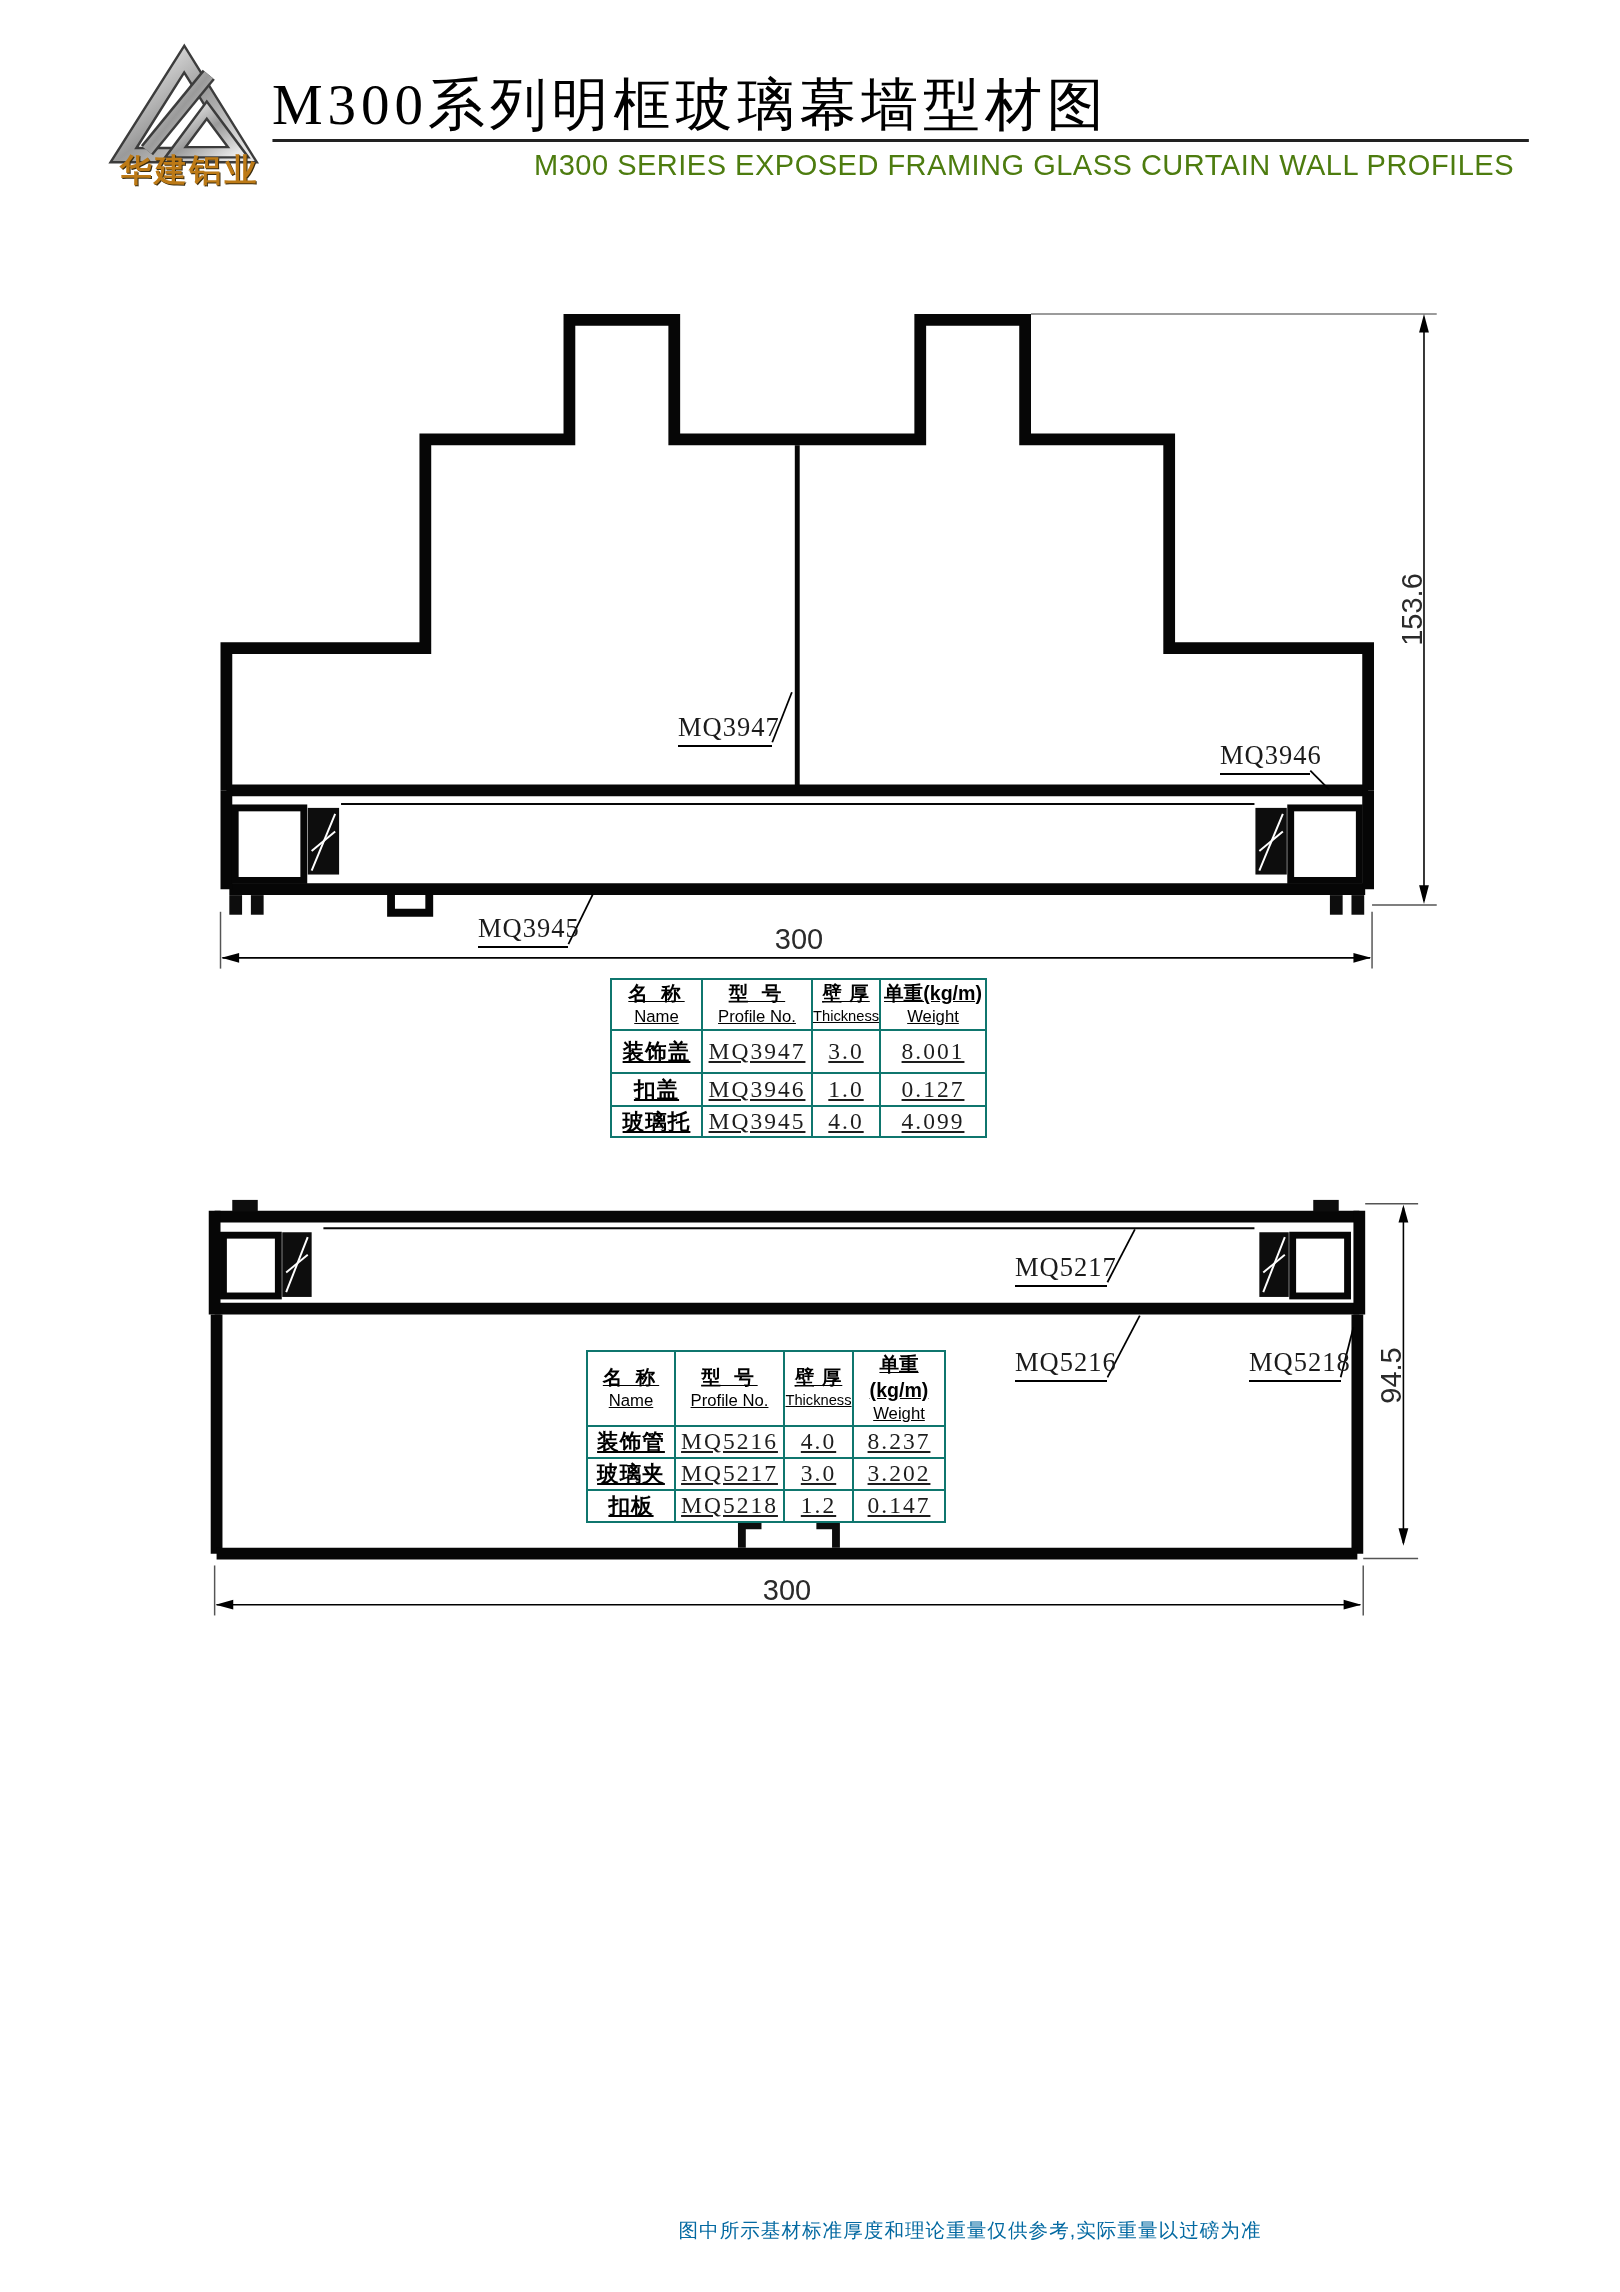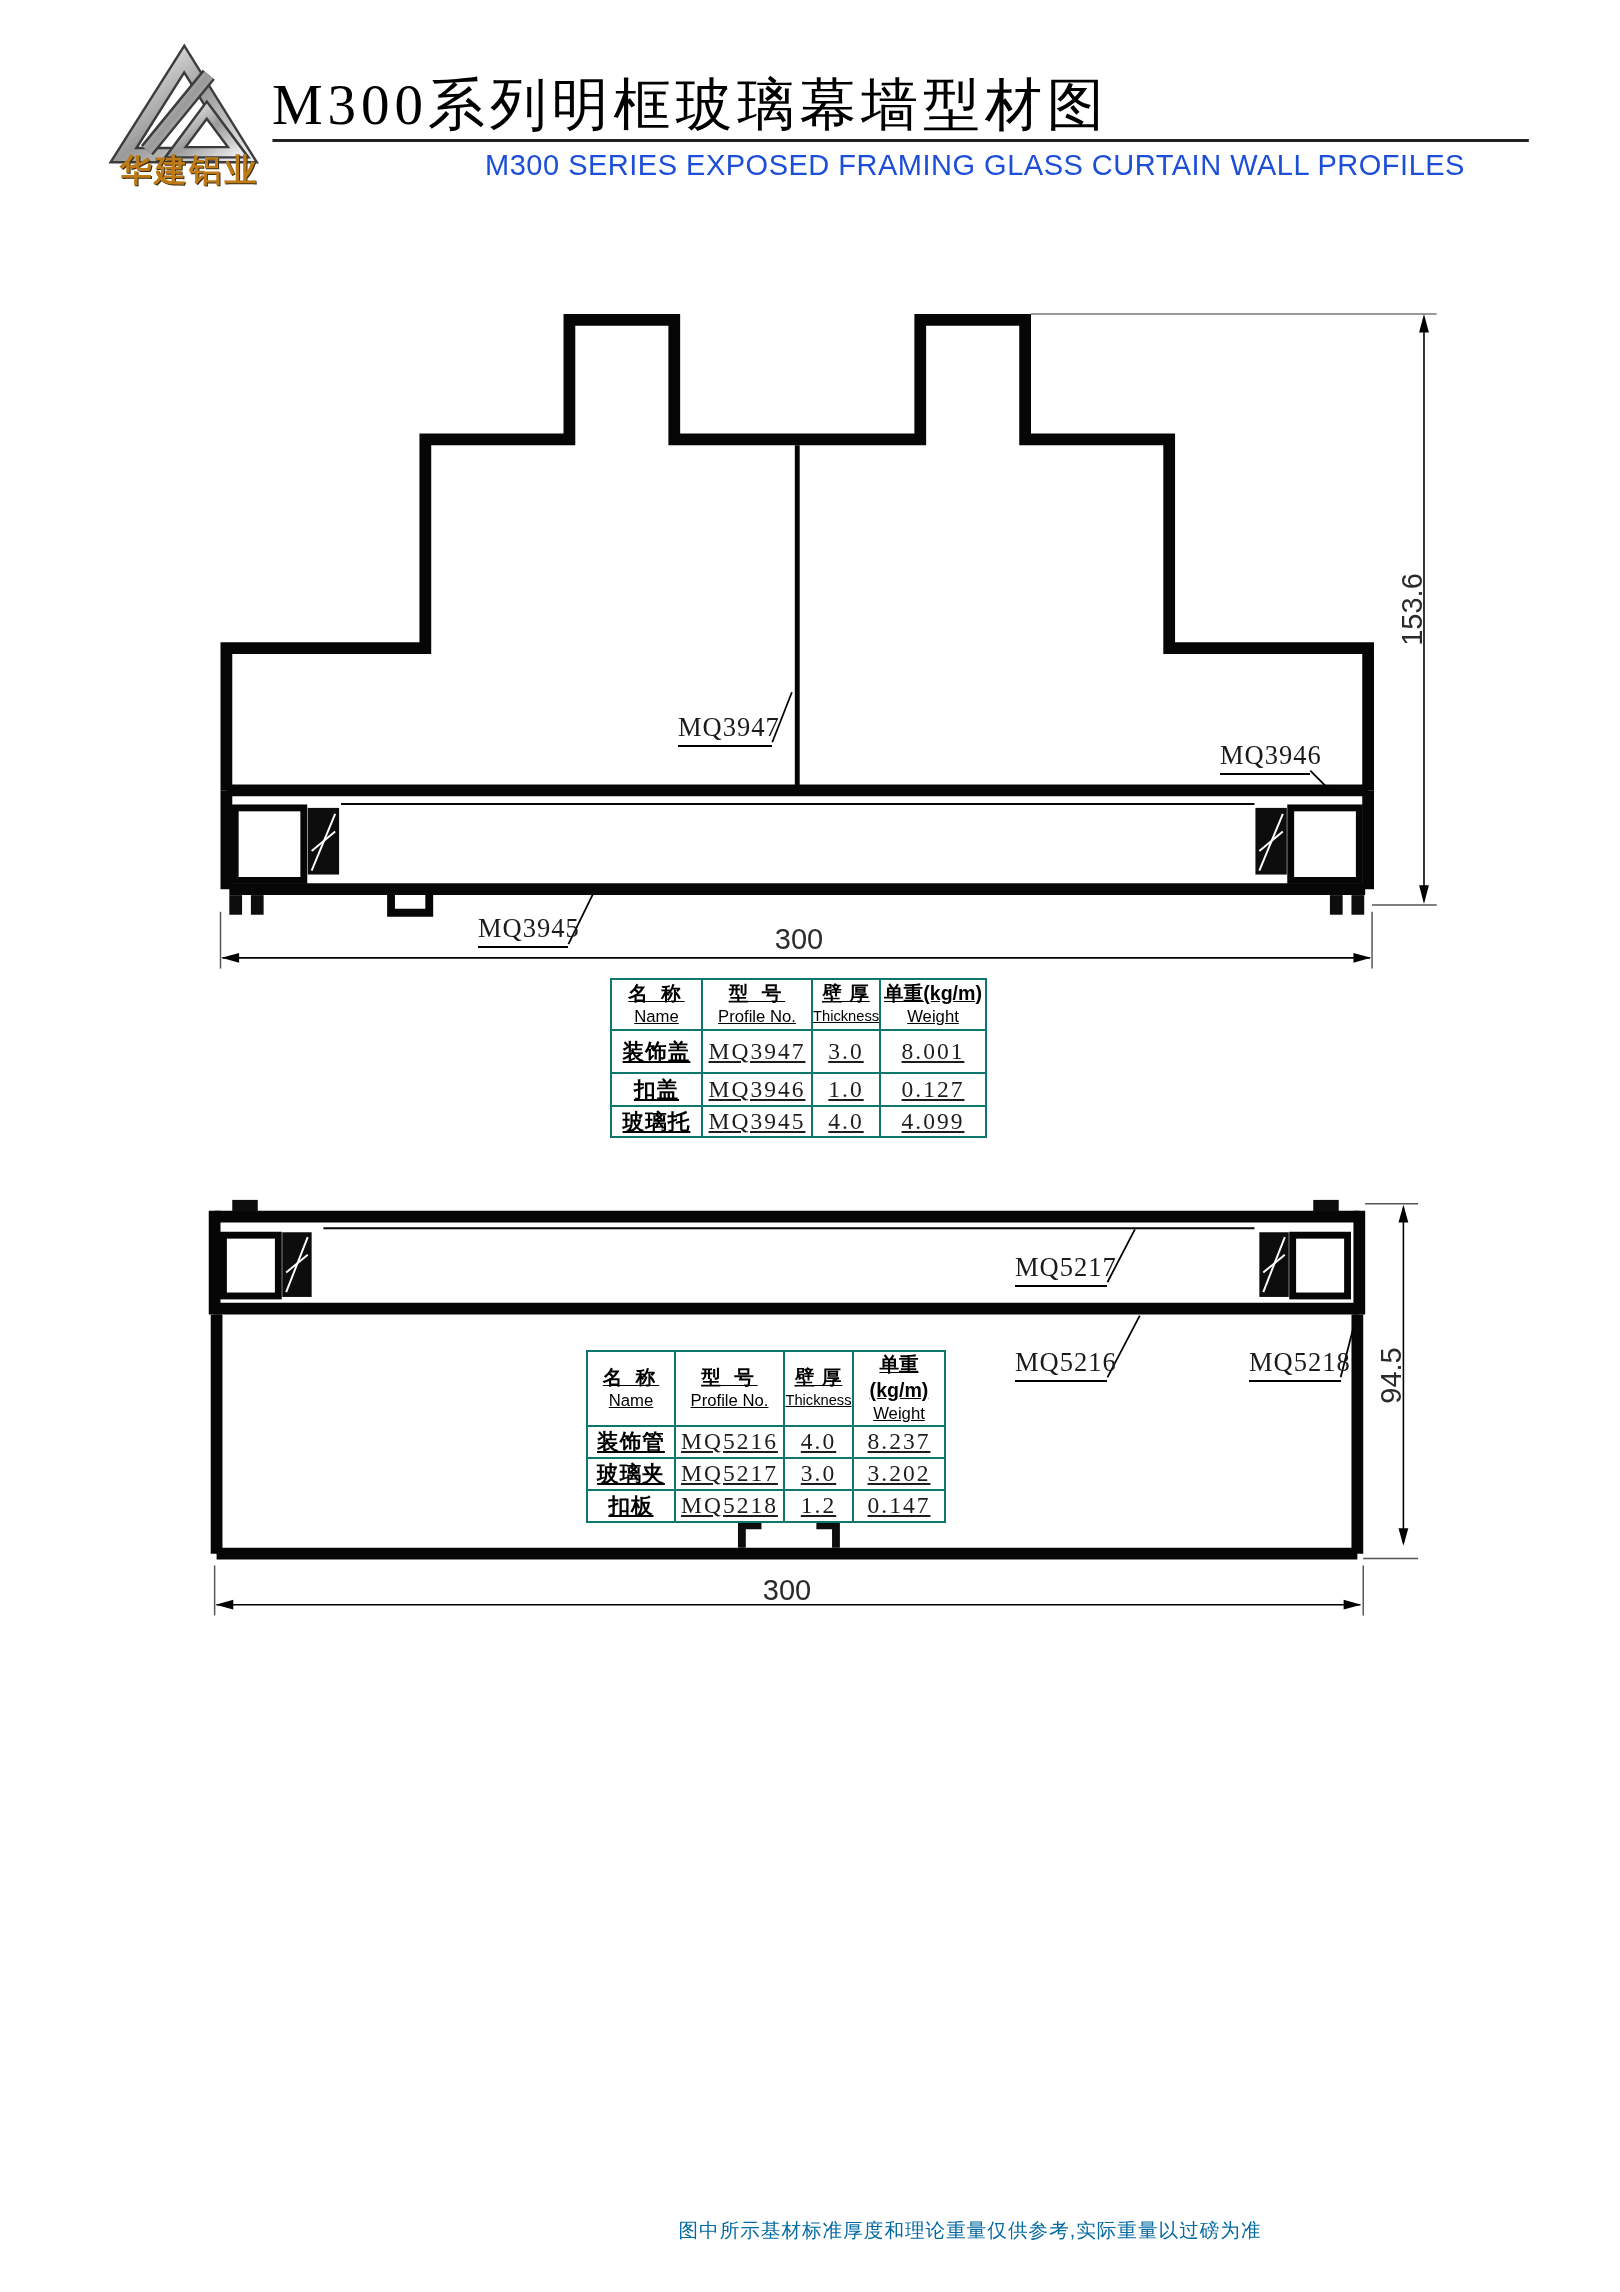--- a/index.html
+++ b/index.html
@@ -5,21 +5,21 @@
   html,body{margin:0;padding:0;background:#fff;}
   body{width:1620px;height:2293px;position:relative;overflow:hidden;
        font-family:"Liberation Sans",sans-serif;color:#000;}
   .abs{position:absolute;}
   #linework{position:absolute;left:0;top:0;z-index:1;}
   
   .logo-text{left:106px;top:149px;width:167px;text-align:center;font-size:32px;font-weight:bold;
              letter-spacing:2.9px;color:#bd7a16;text-shadow:1px 1px 0 #3a2c10;z-index:3;}
   .page-title{left:272px;top:67px;font-size:57px;font-weight:400;letter-spacing:4.9px;
               font-family:"Liberation Serif",serif;z-index:3;white-space:nowrap;}
-  .page-subtitle{left:436px;top:149px;width:1078px;text-align:center;font-size:29px;color:#1d4ed8;
+  .page-subtitle{left:436px;top:149px;width:1078px;text-align:right;font-size:29px;color:#4d7c0f;
                  letter-spacing:0.5px;z-index:3;white-space:nowrap;}
   
   .part-label{font-family:"Liberation Serif",serif;font-size:26.5px;letter-spacing:1px;color:#1b1b1b;
               border-bottom:2px solid #000;text-align:center;padding-bottom:2px;z-index:3;background:transparent;}
   
   .dim-label{font-size:29px;color:#2a2a2a;text-align:center;z-index:3;}
   .dim-vert{transform:rotate(-90deg);transform-origin:center center;}
   
   table.spec{border-collapse:collapse;background:#fff;z-index:4;position:absolute;table-layout:fixed;}
   table.spec td,table.spec th{border:2px solid #0f766e;padding:0;text-align:center;vertical-align:middle;overflow:hidden;text-decoration:underline;}

